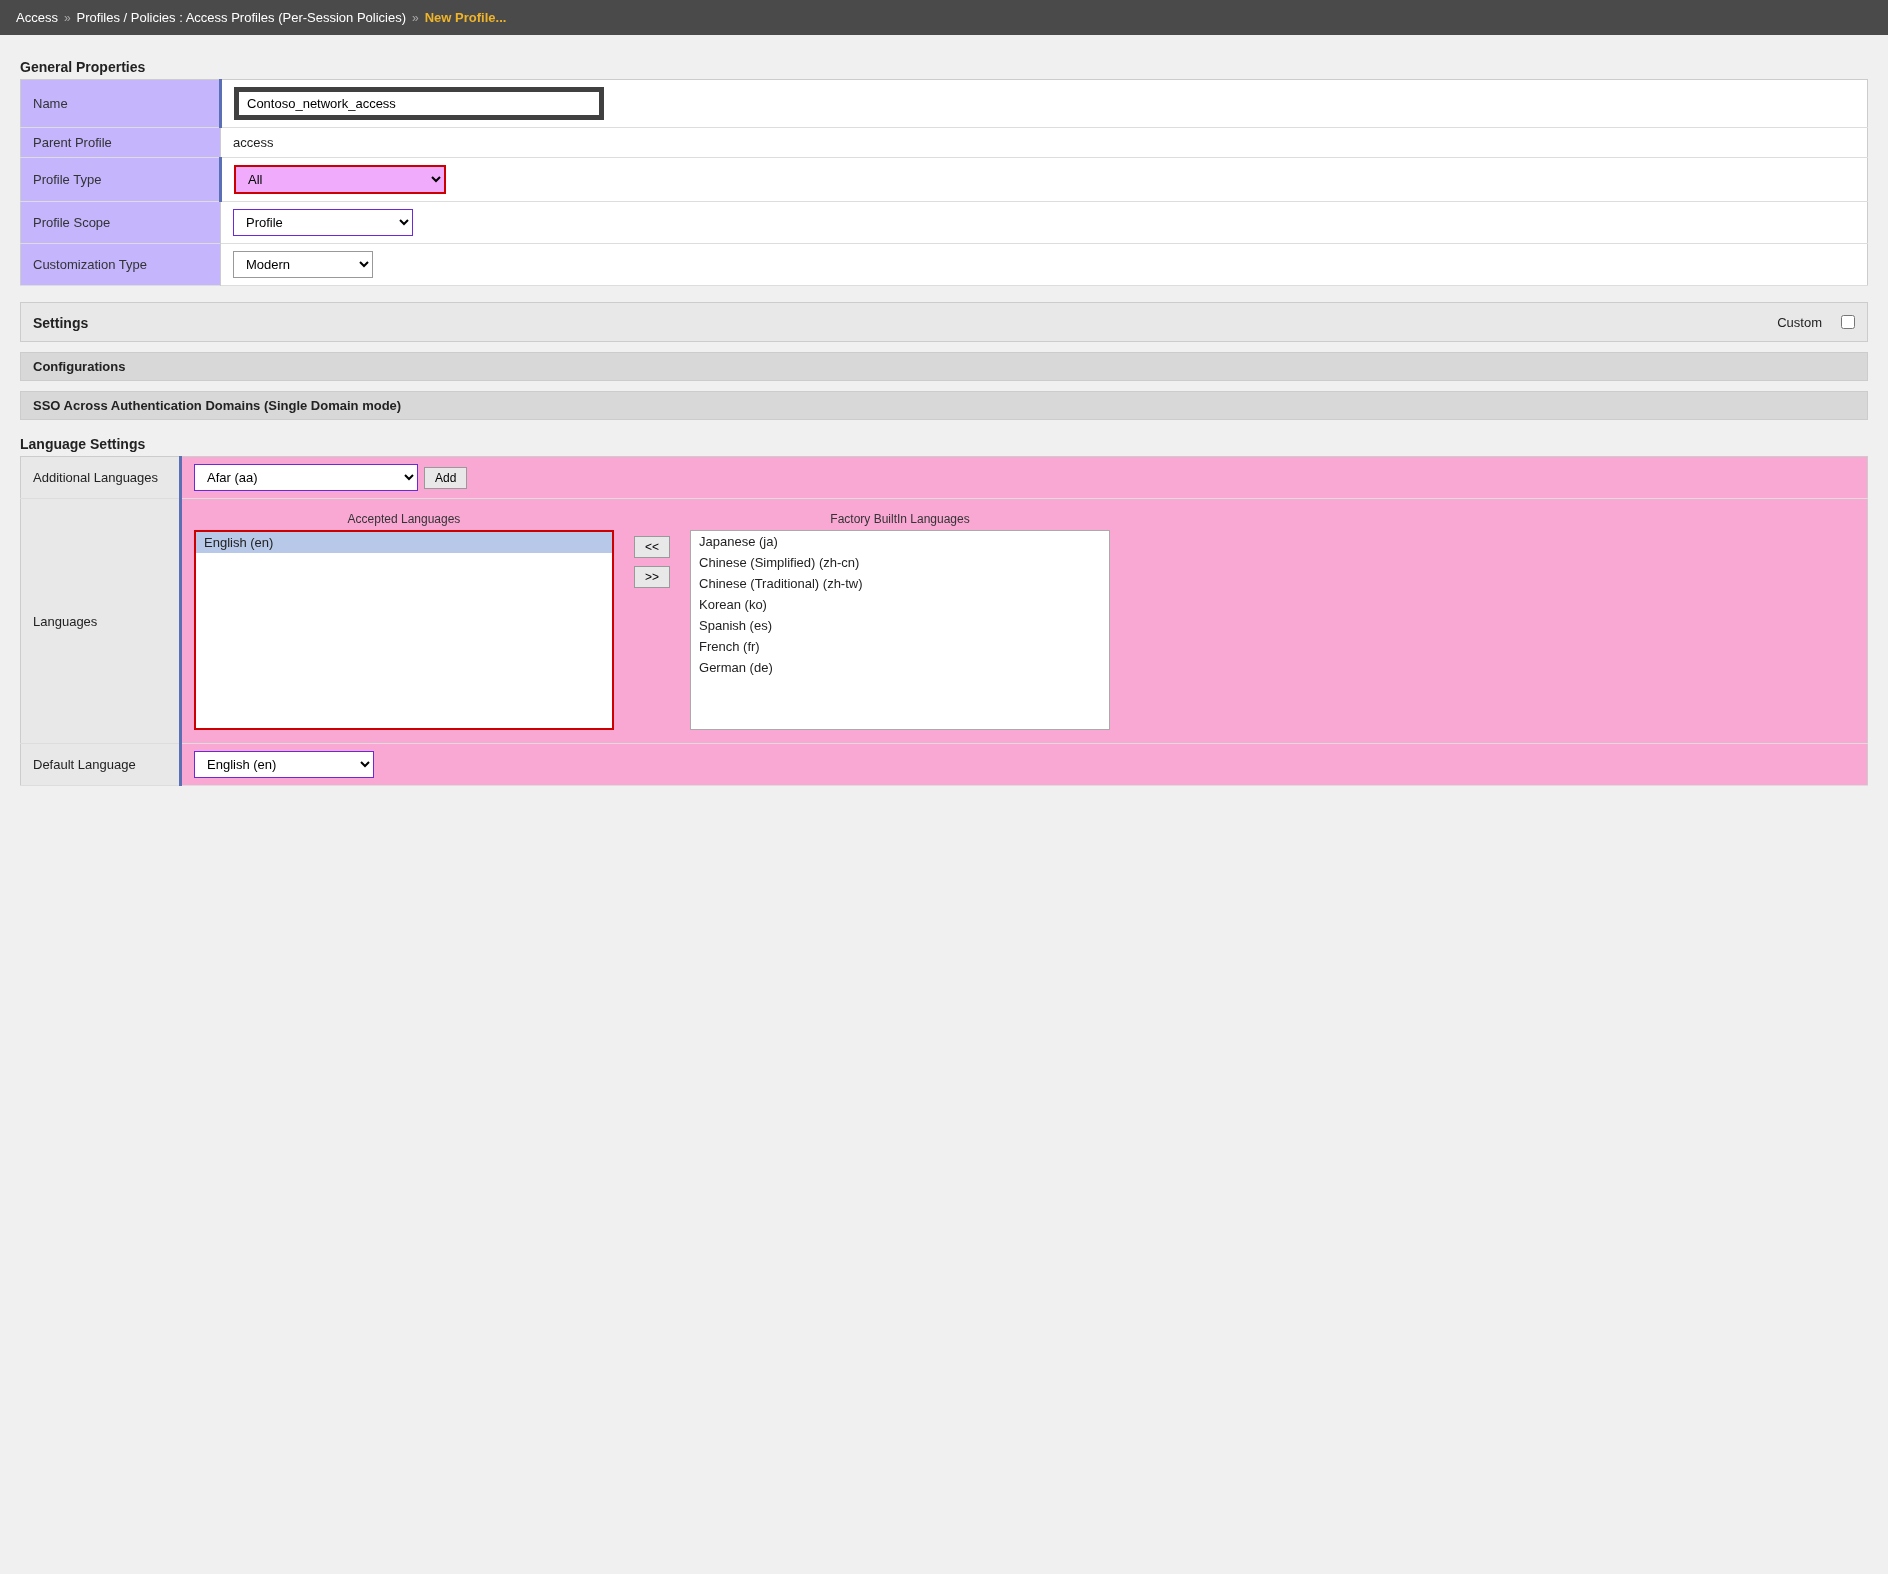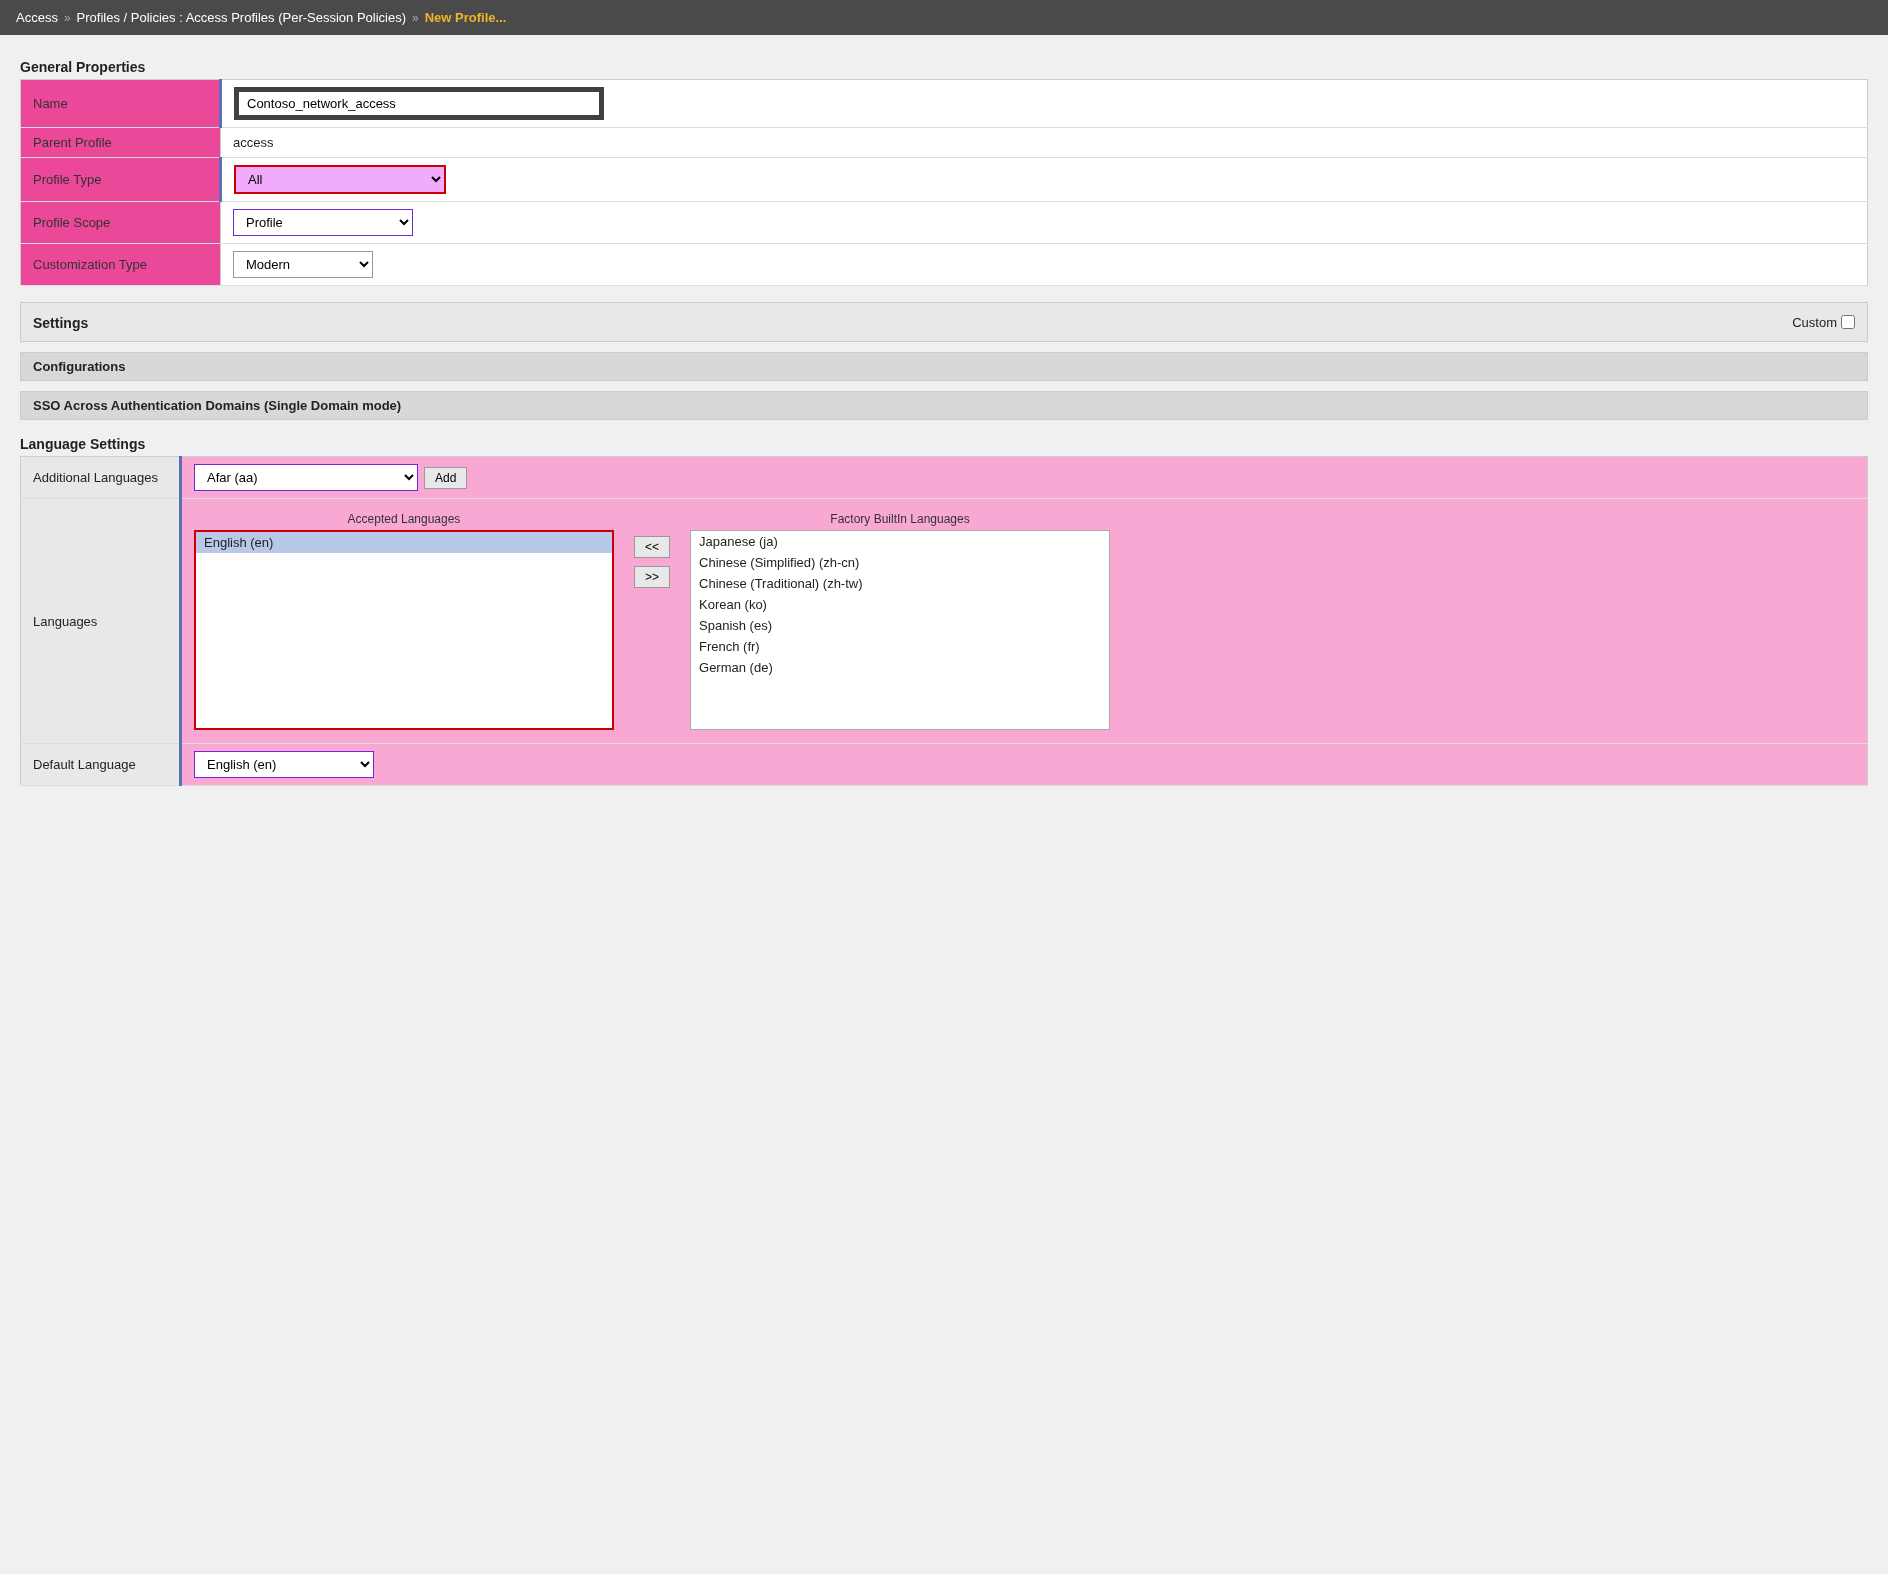--- a/index.html
+++ b/index.html
@@ -47,21 +47,21 @@
       border: 1px solid #ccc;
     }
     .form-table tr {
       border-bottom: 1px solid #ddd;
     }
     .form-table td {
       padding: 7px 12px;
       vertical-align: middle;
     }
     .form-table td.label-cell {
-      background: #ec4899;
+      background: #c4b5fd;
       width: 200px;
       font-weight: normal;
       color: #333;
       border-right: 3px solid #5b6fb5;
     }
     .form-table td.label-cell.no-border {
       border-right: 1px solid #ccc;
     }
     .form-table td.value-cell {
       background: #fff;
@@ -108,21 +108,21 @@
       justify-content: space-between;
       align-items: center;
       background: #e8e8e8;
       border: 1px solid #ccc;
       padding: 6px 12px;
       margin-bottom: 0;
     }
     .settings-row .right {
       display: flex;
       align-items: center;
-      gap: 4px;
+      gap: 19px;
     }
 
     
     .gray-bar {
       background: #d8d8d8;
       border: 1px solid #ccc;
       padding: 6px 12px;
       font-weight: bold;
       font-size: 13px;
       margin-bottom: 0;

